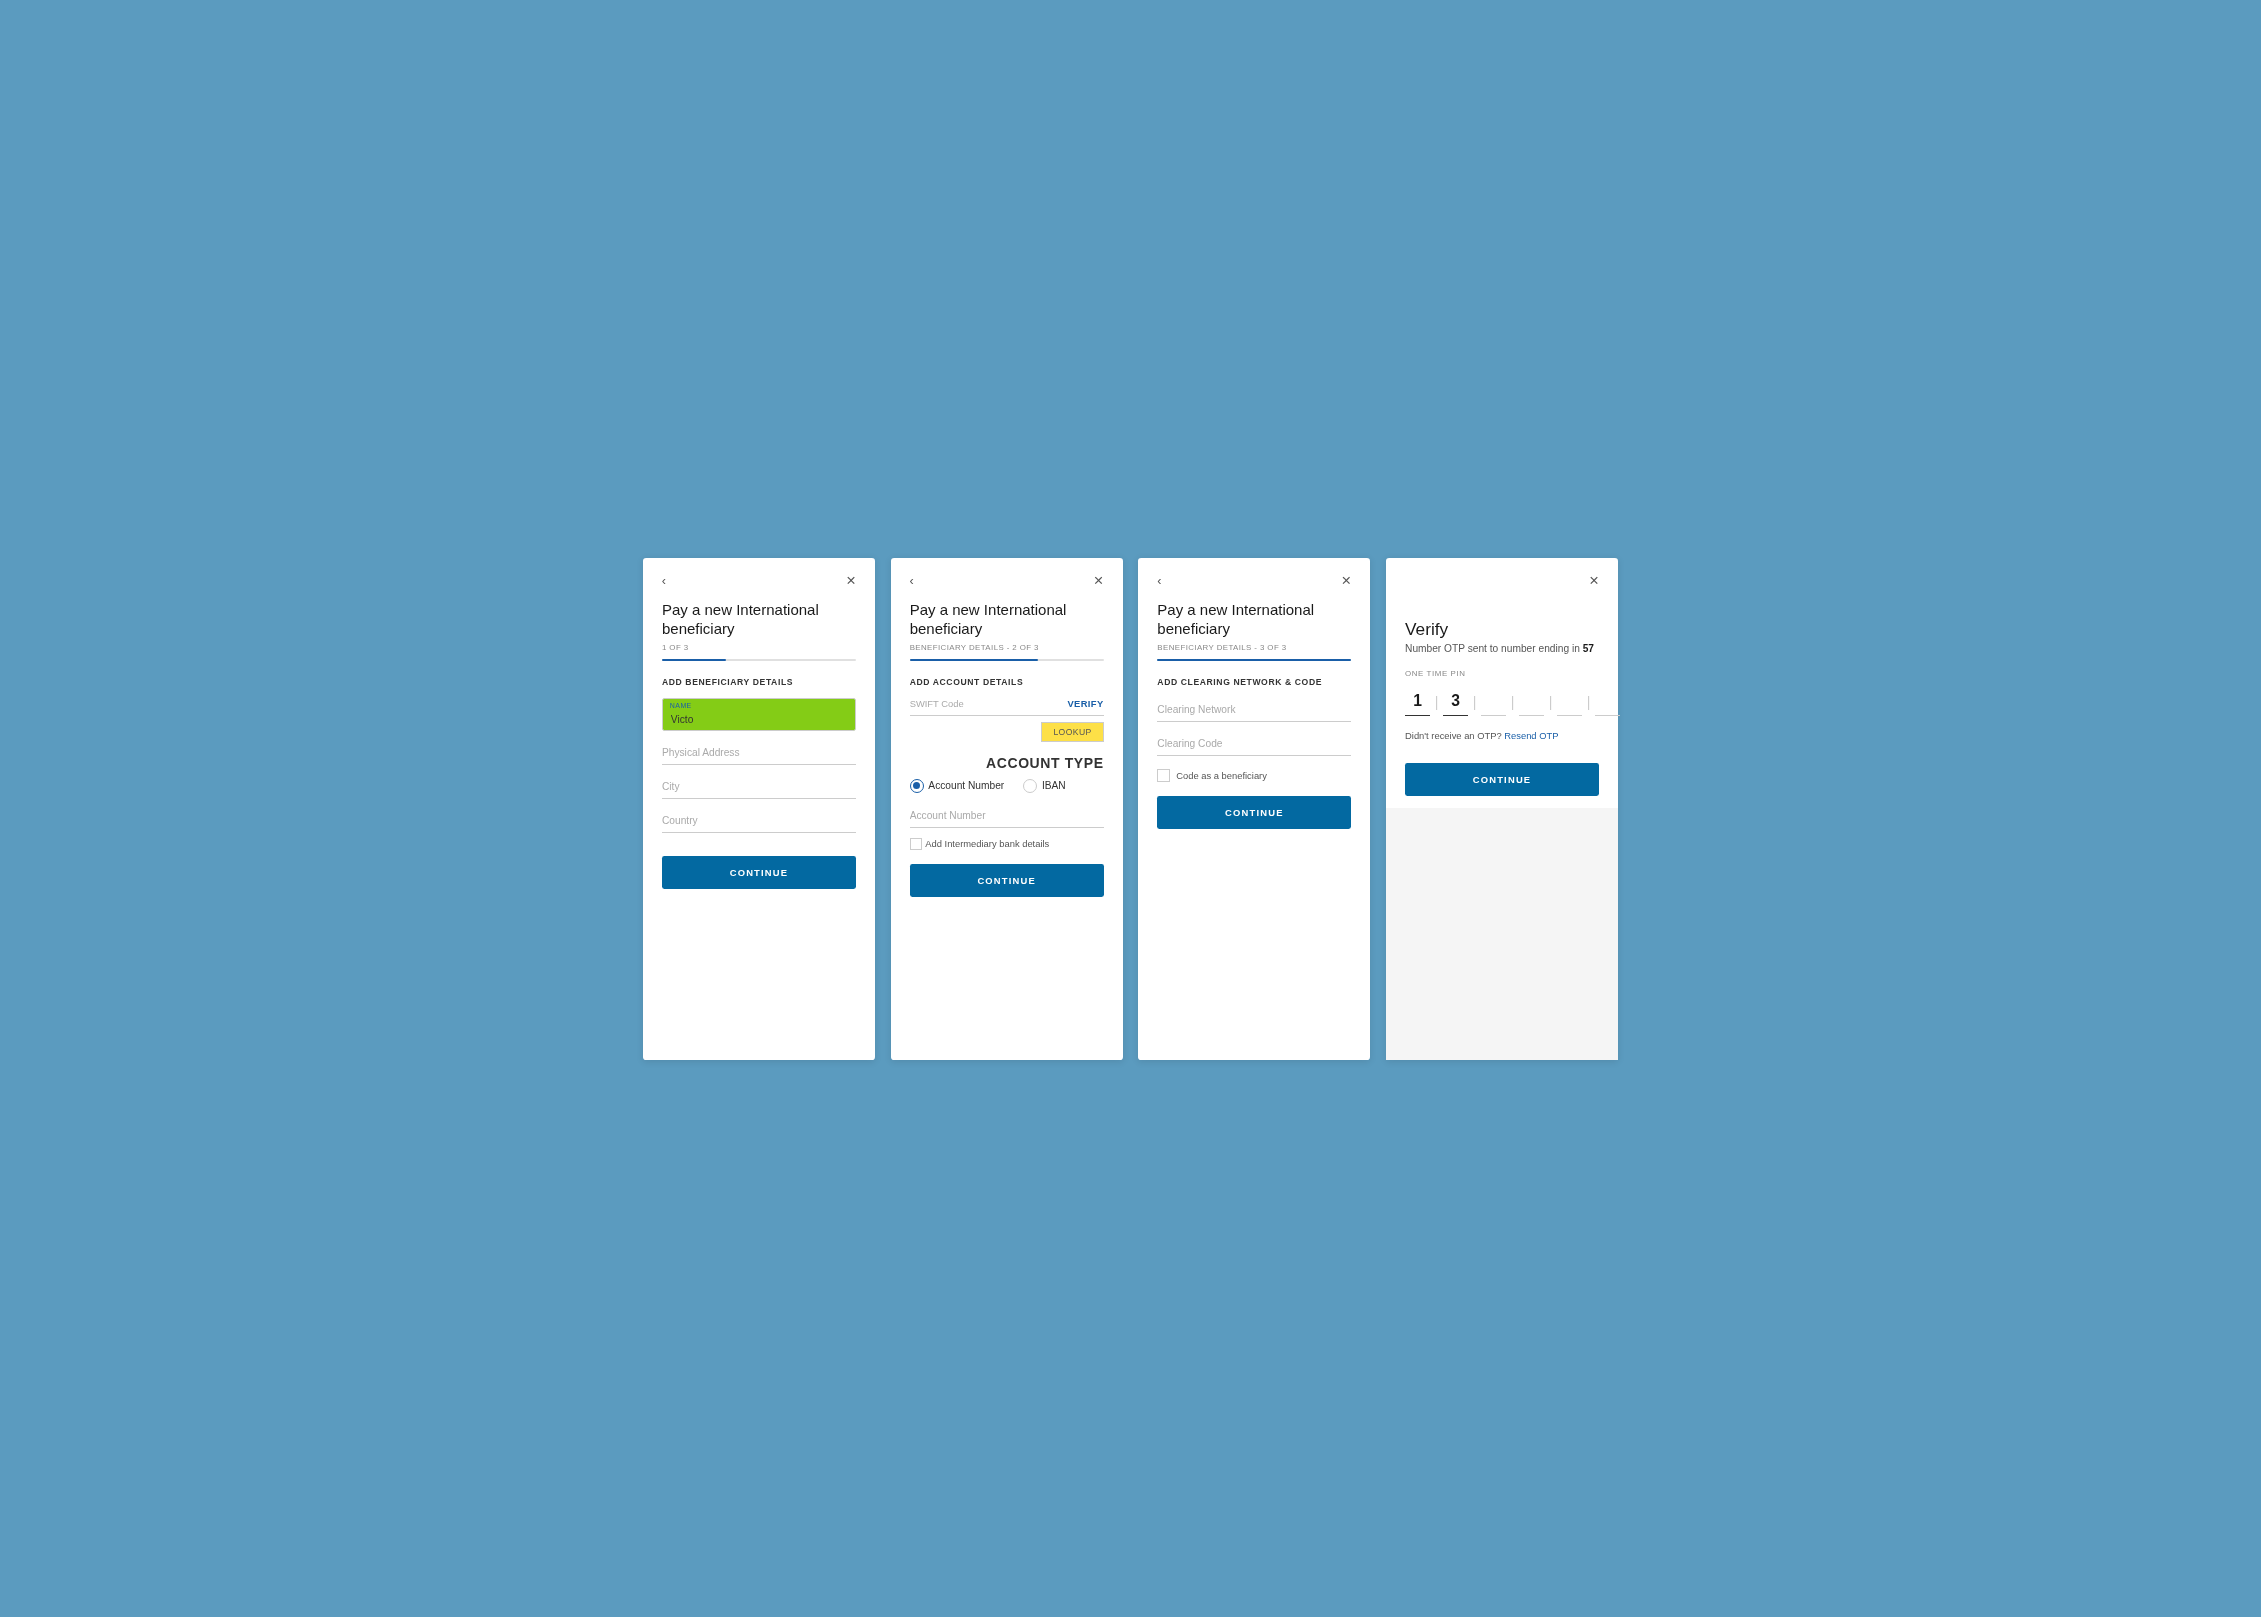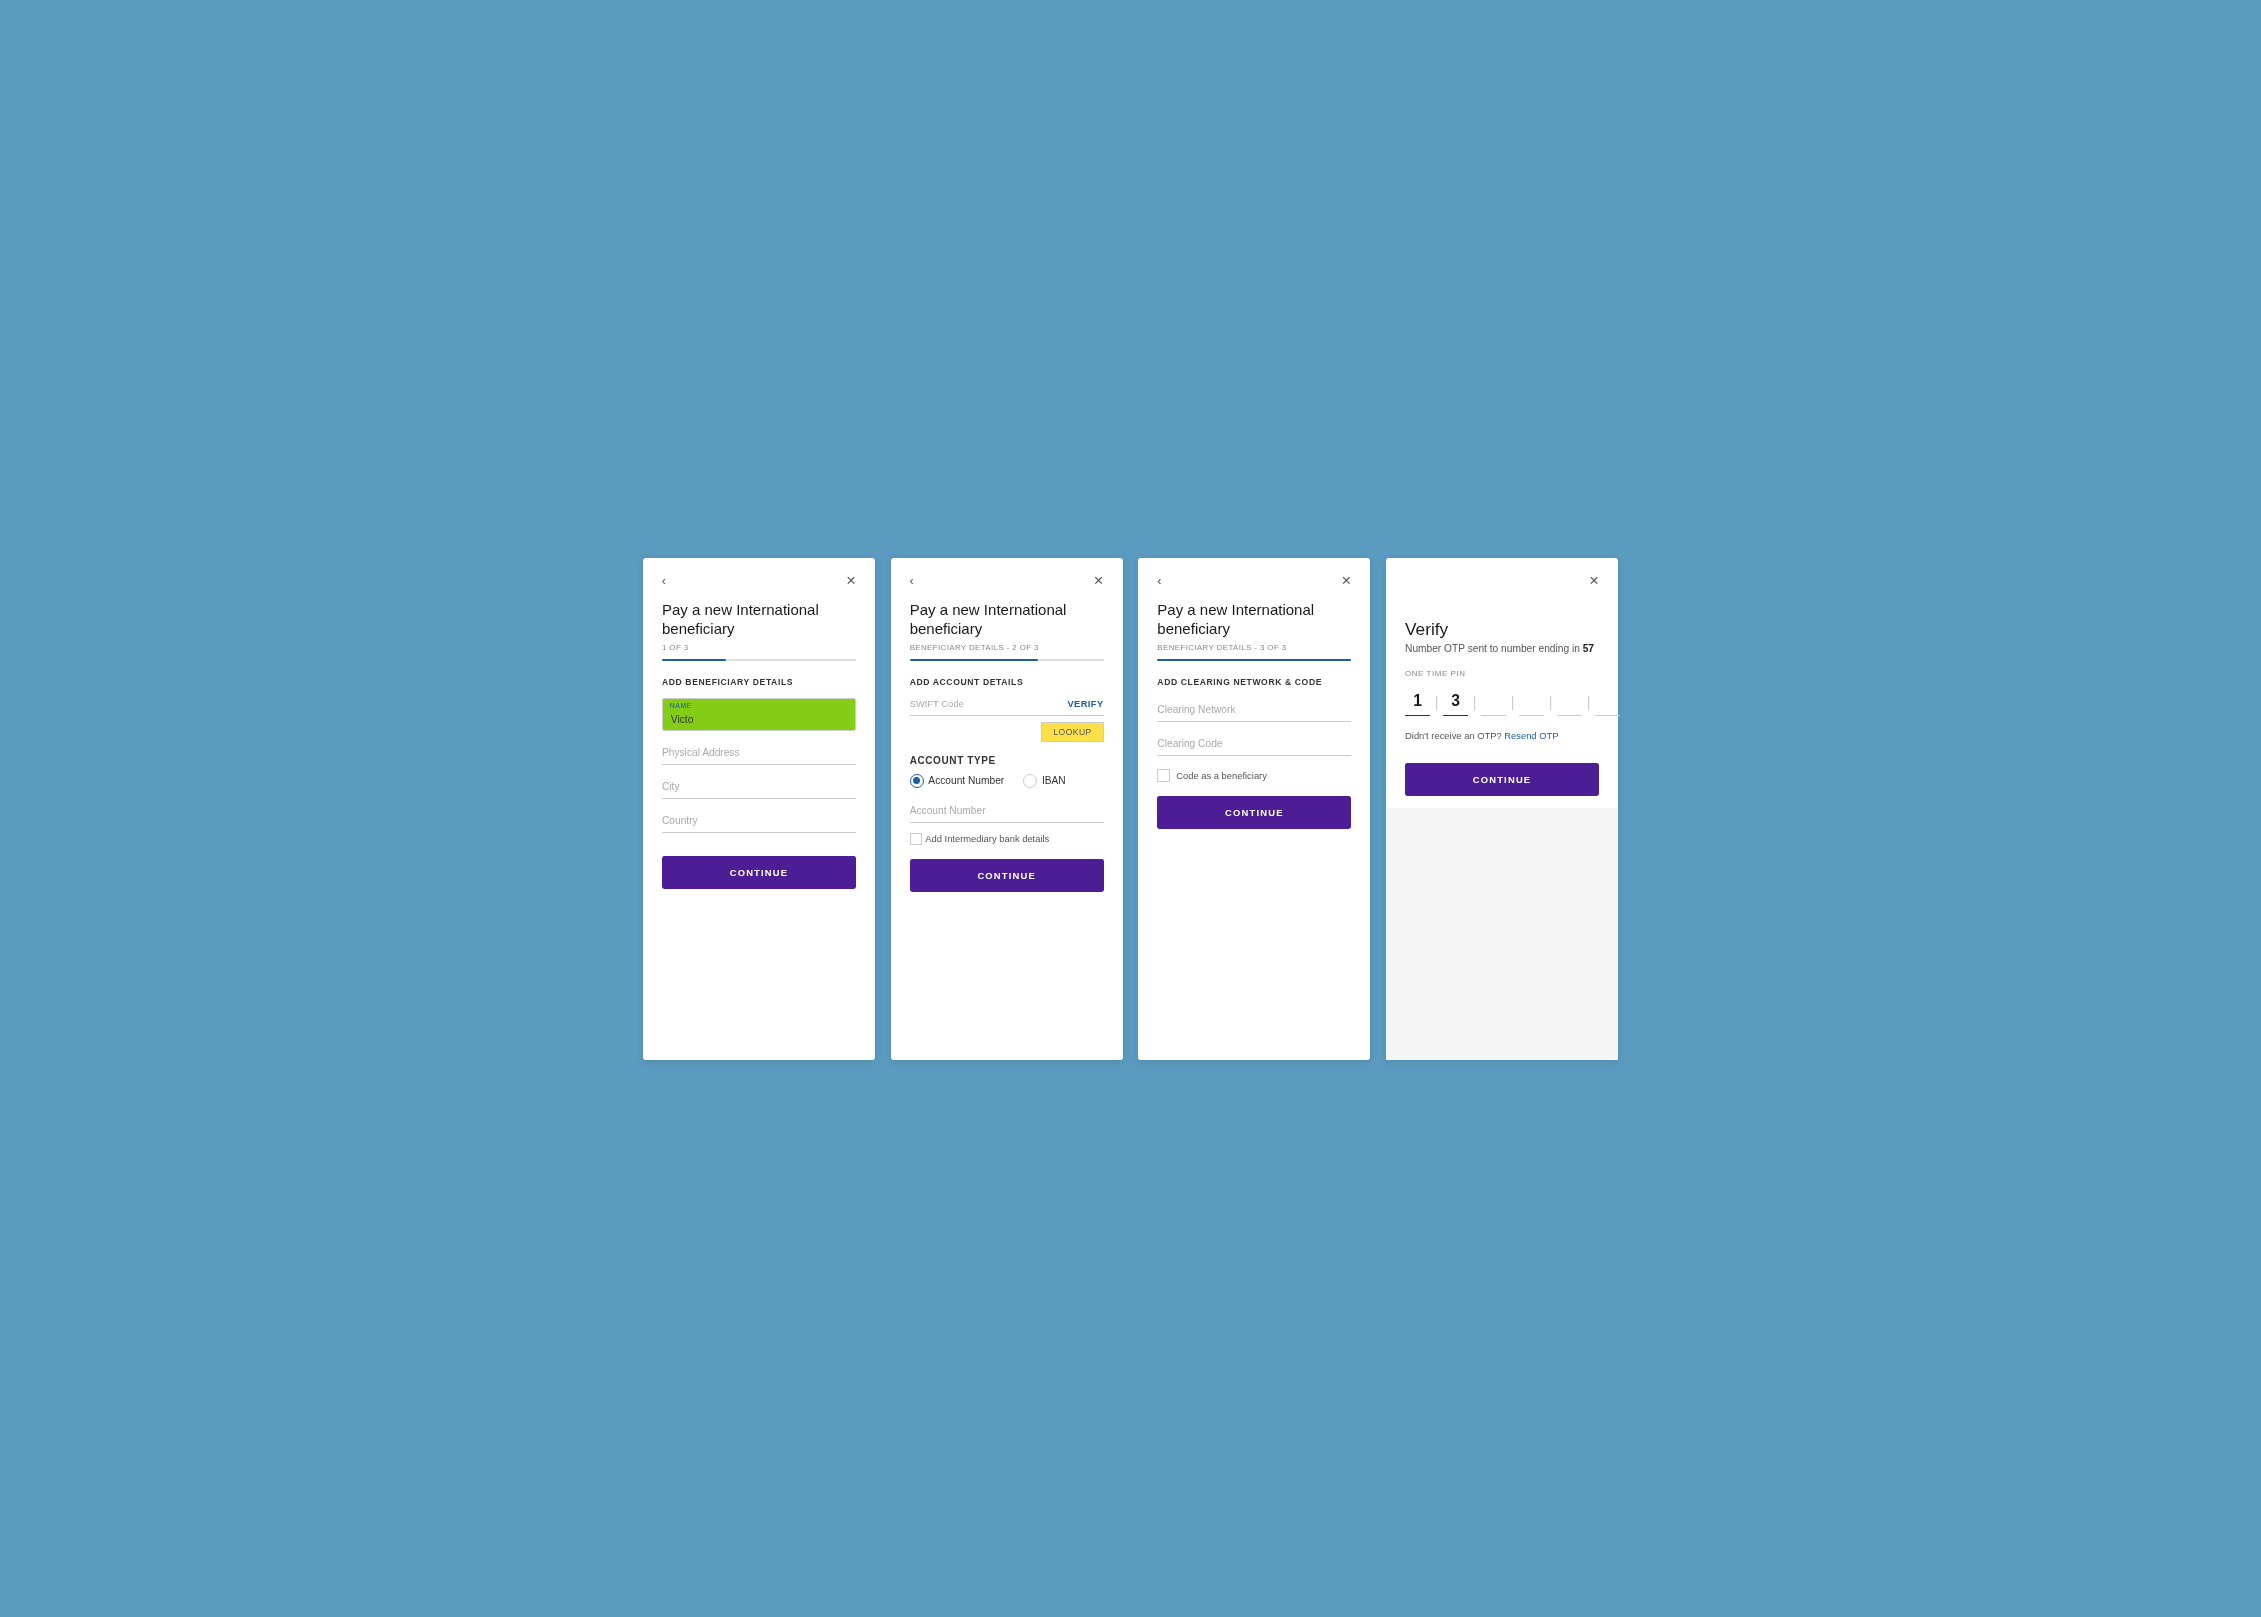--- a/index.html
+++ b/index.html
@@ -130,21 +130,21 @@
       padding: 6.3px 0;
       font-size: 10.2px;
       color: #999;
       outline: none;
       background: transparent;
     }
 
     .form-input-plain::placeholder { color: #aaa; }
 
     .continue-btn {
-      background: #4c1d95;
+      background: #0369a1;
       color: white;
       border: none;
       border-radius: 2.4px;
       padding: 11px 19px;
       font-size: 9.4px;
       font-weight: 700;
       letter-spacing: 1.2px;
       cursor: pointer;
       width: 100%;
       text-transform: uppercase;
@@ -188,26 +188,27 @@
       border: 0.8px solid #ccc;
       padding: 3.9px 11px;
       font-size: 8.6px;
       color: #555;
       cursor: pointer;
       letter-spacing: 0.4px;
       text-transform: uppercase;
     }
 
     .account-type-label {
-      font-size: 10px;
+      font-size: 14px;
       font-weight: 700;
       color: #333;
       letter-spacing: 0.6px;
       margin-bottom: 7.9px;
       text-transform: uppercase;
+      text-align: right;
     }
 
     .radio-group {
       display: flex;
       gap: 19px;
       align-items: center;
       margin-bottom: 11px;
     }
 
     .radio-option {

